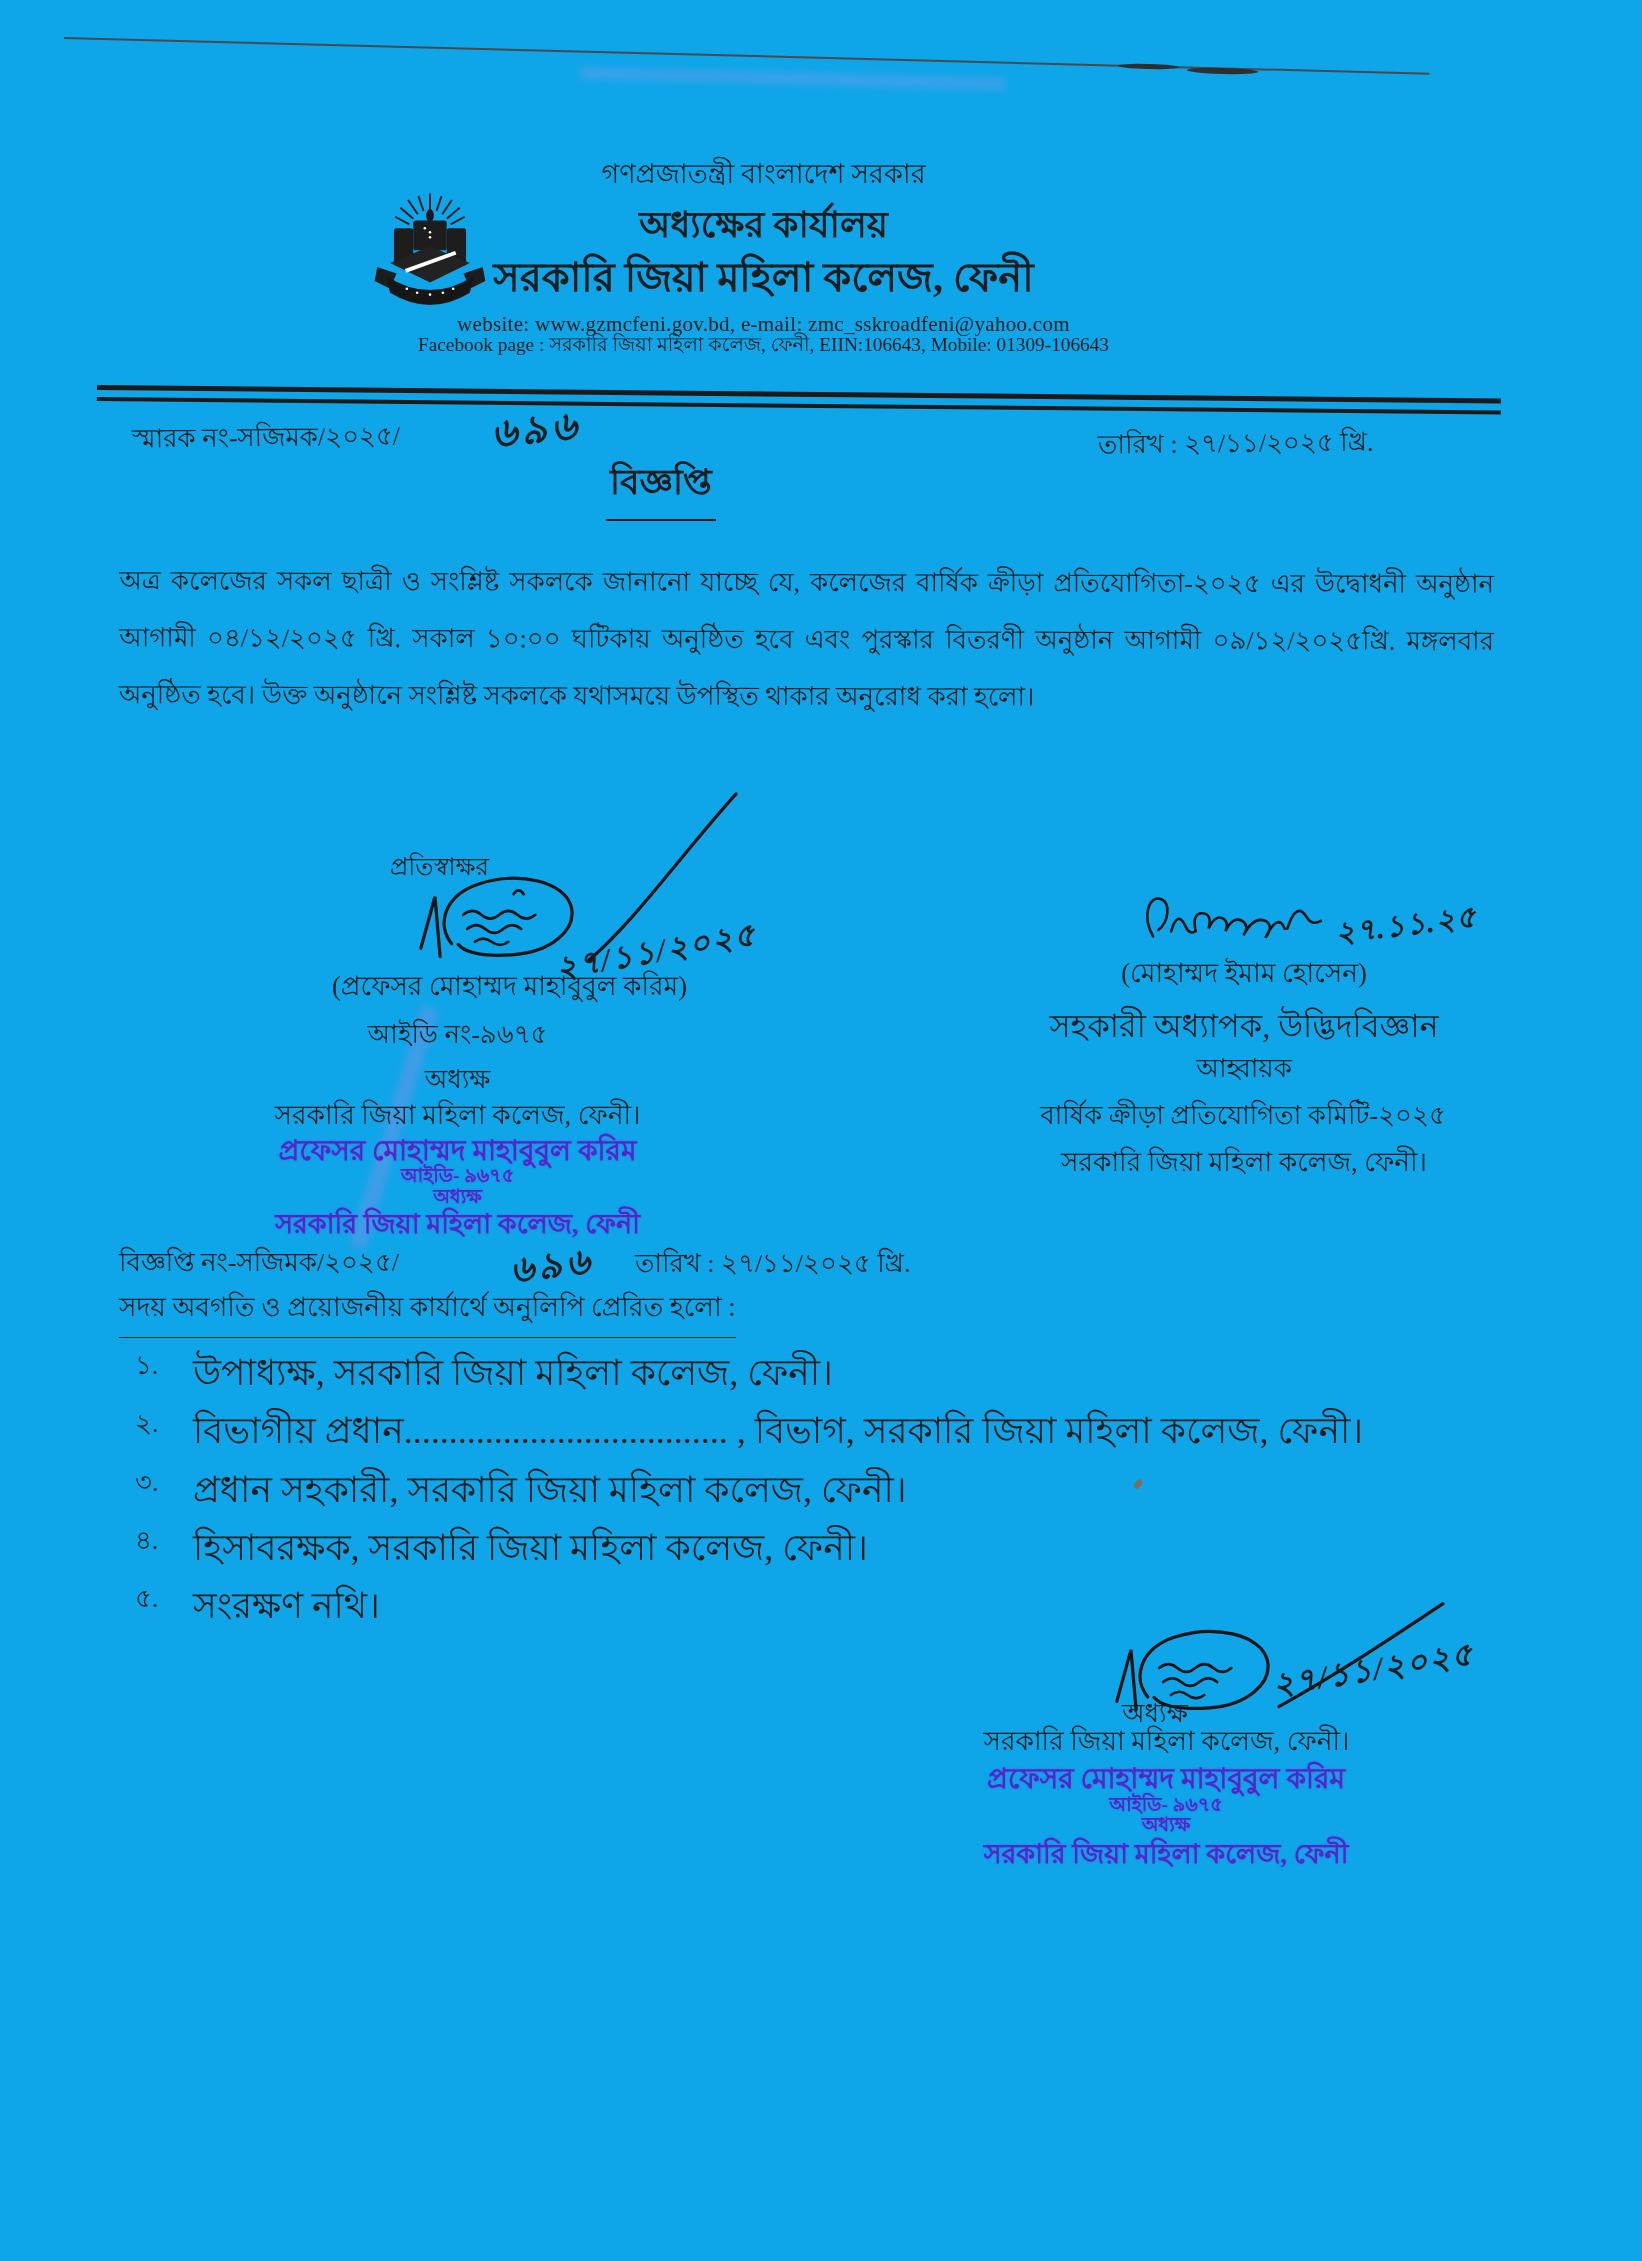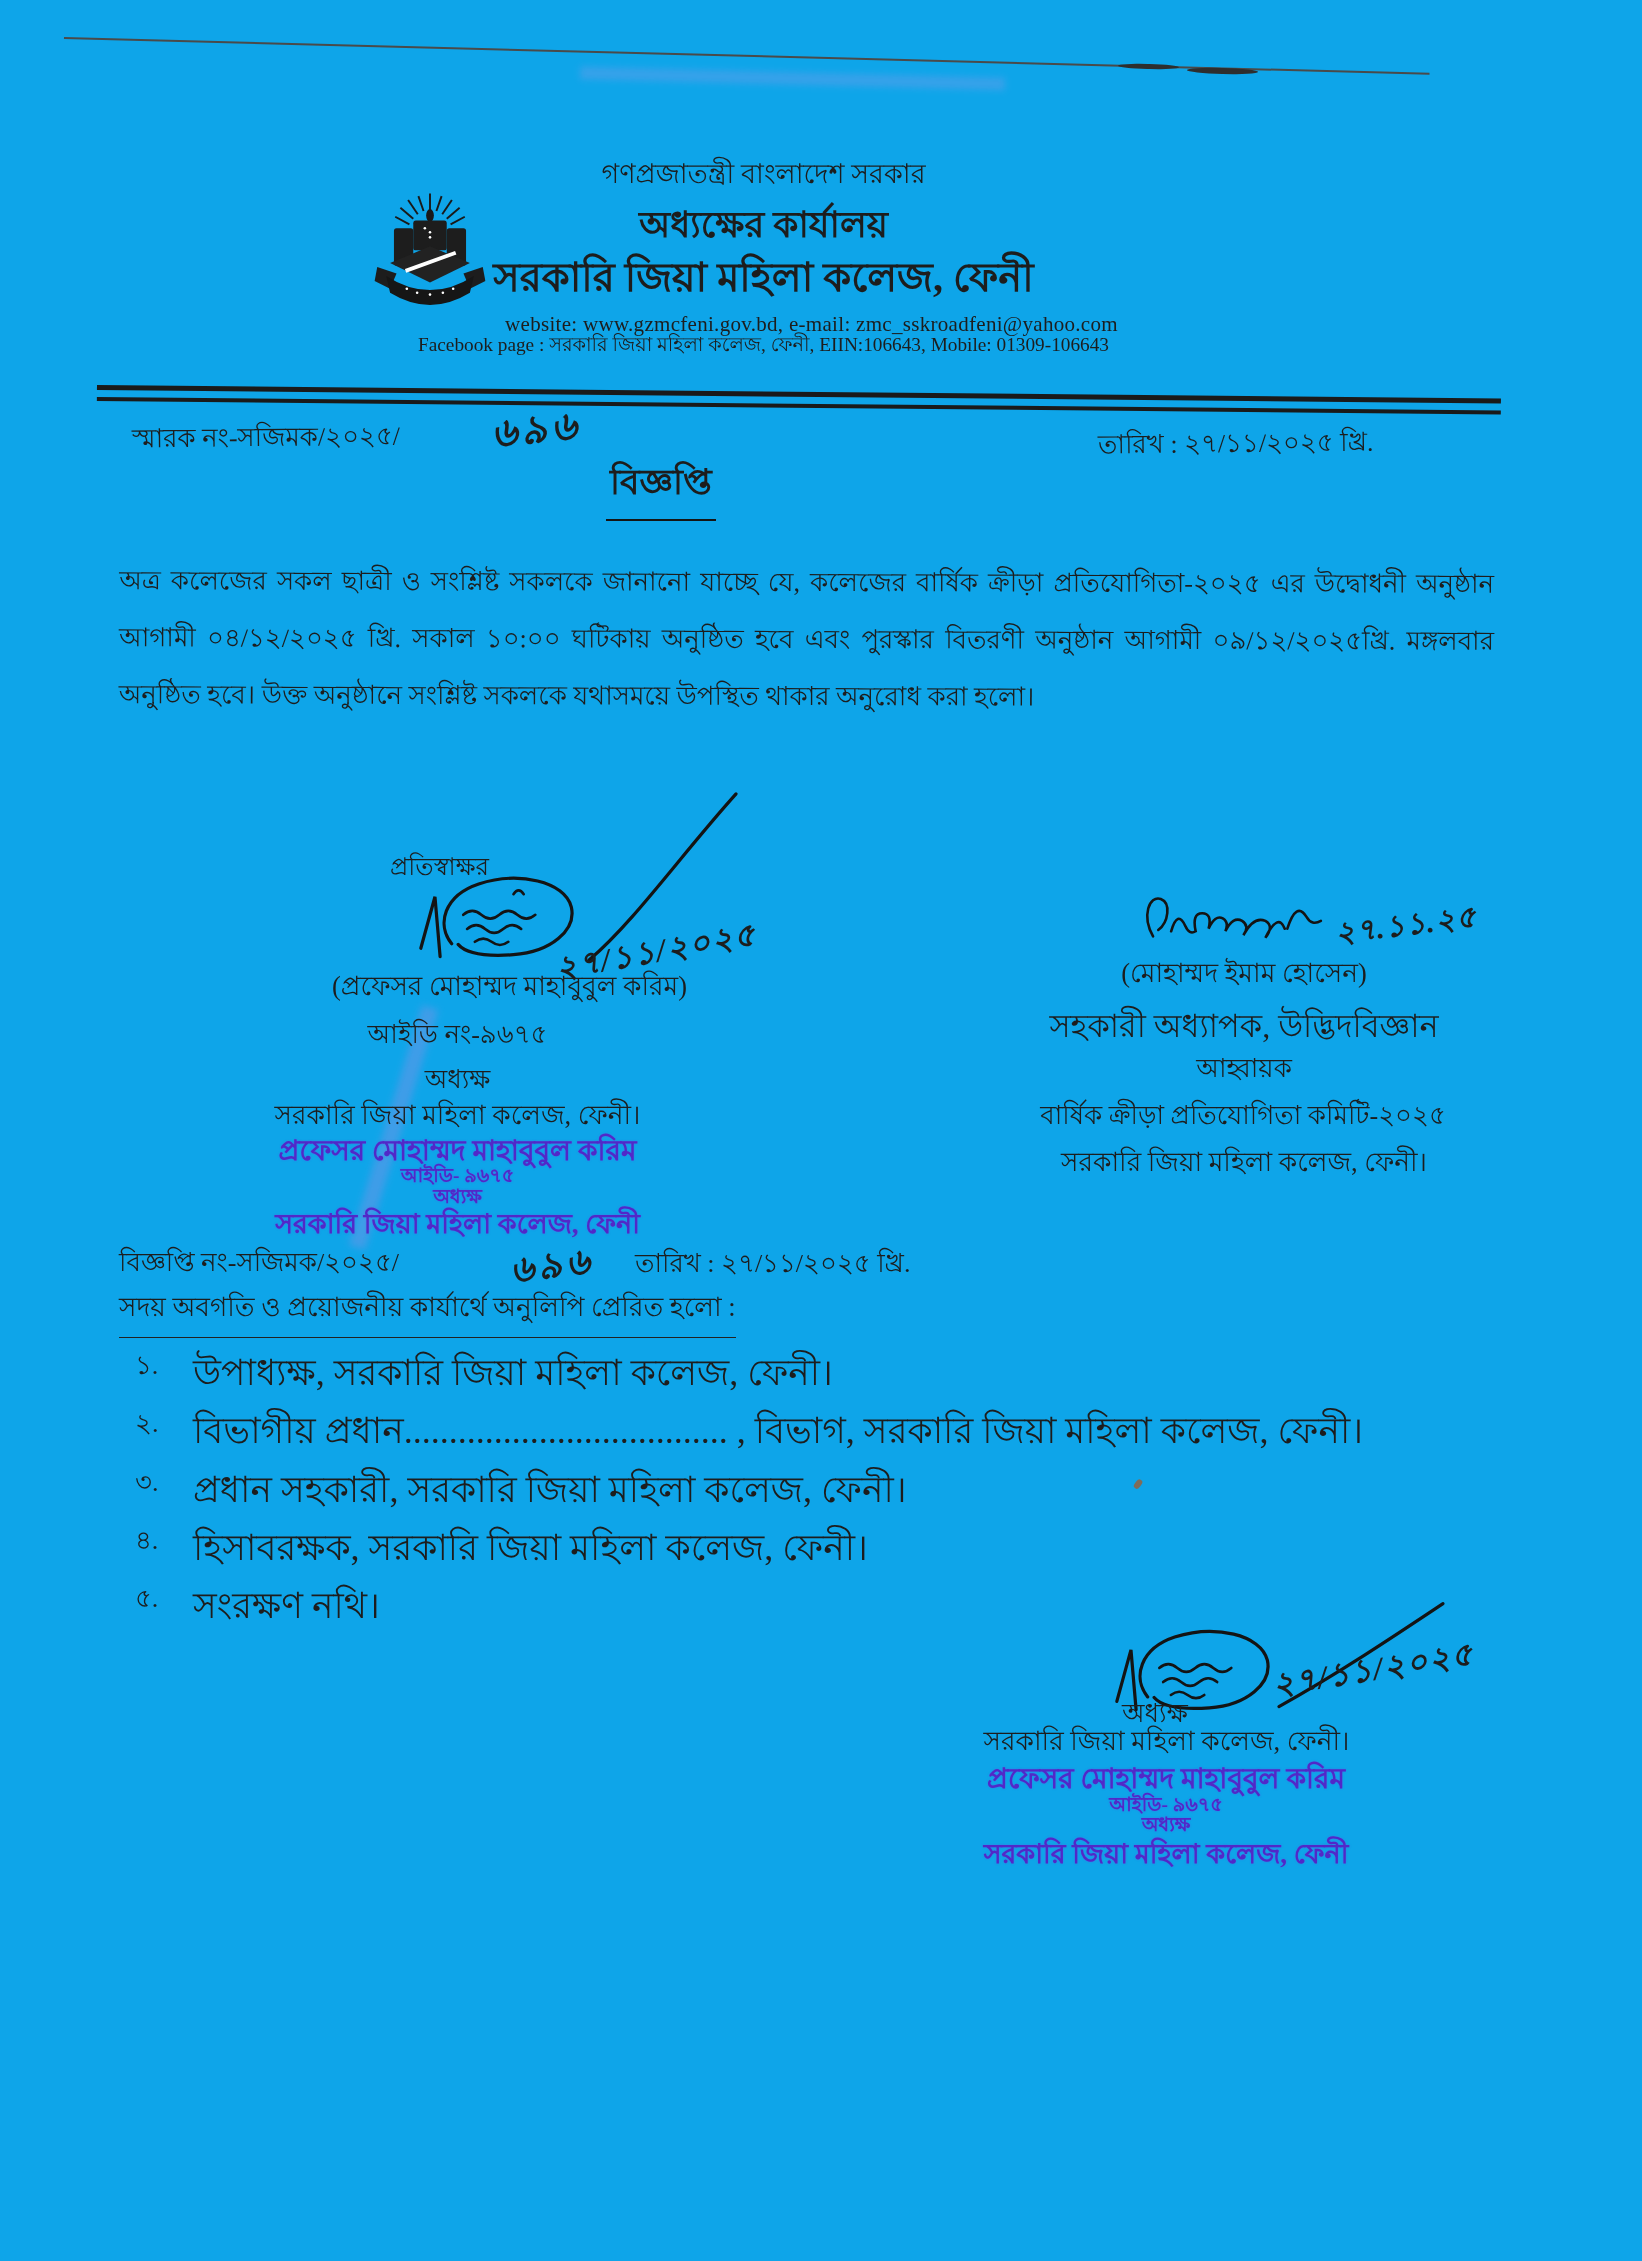--- a/index.html
+++ b/index.html
@@ -19,21 +19,21 @@
   .pink-smudge{left:580px;top:72px;width:425px;height:13px;background:rgba(190,150,235,.22);
     filter:blur(3.2px);transform:rotate(1.5deg);}
   .purple-streak{left:385px;top:1002px;width:17px;height:251px;background:rgba(165,140,230,.32);
     filter:blur(3.9px);transform:rotate(17deg);}
   .red-speck{left:1135px;top:1479px;width:5.8px;height:10.3px;background:#a55a2a;opacity:.75;
     transform:rotate(38deg);border-radius:40%;}
   
   .hdr-gov{left:0;top:153px;width:1527px;font-size:27px;}
   .hdr-office{left:0;top:197px;width:1527px;font-size:36px;font-weight:bold;}
   .hdr-college{left:0;top:246px;width:1527px;font-size:40px;font-weight:bold;}
-  .hdr-web{left:12px;top:312px;width:1527px;font-size:21px;letter-spacing:0.3px;padding-left:36px;}
+  .hdr-web{left:0;top:312px;width:1527px;font-size:21px;letter-spacing:0.3px;}
   .hdr-fb{left:0;top:330px;width:1527px;font-size:19.3px;}
   .logo{left:368px;top:191px;width:124px;height:121px;}
   .rule{left:97px;top:385px;width:1404px;transform:rotate(0.55deg);transform-origin:left top;}
   .rule .l1{height:4.5px;background:#1a1a1a;}
   .rule .l2{height:4.5px;background:#1a1a1a;margin-top:7px;}
   
   .memo-label{left:132px;top:417px;font-size:26px;transform:rotate(-0.6deg);}
   .memo-no{left:491px;top:398px;font-size:40px;font-weight:bold;font-style:italic;
     transform:rotate(-6deg);letter-spacing:3.9px;}
   .memo-date{left:1098px;top:423px;font-size:26px;transform:rotate(-0.6deg);}

